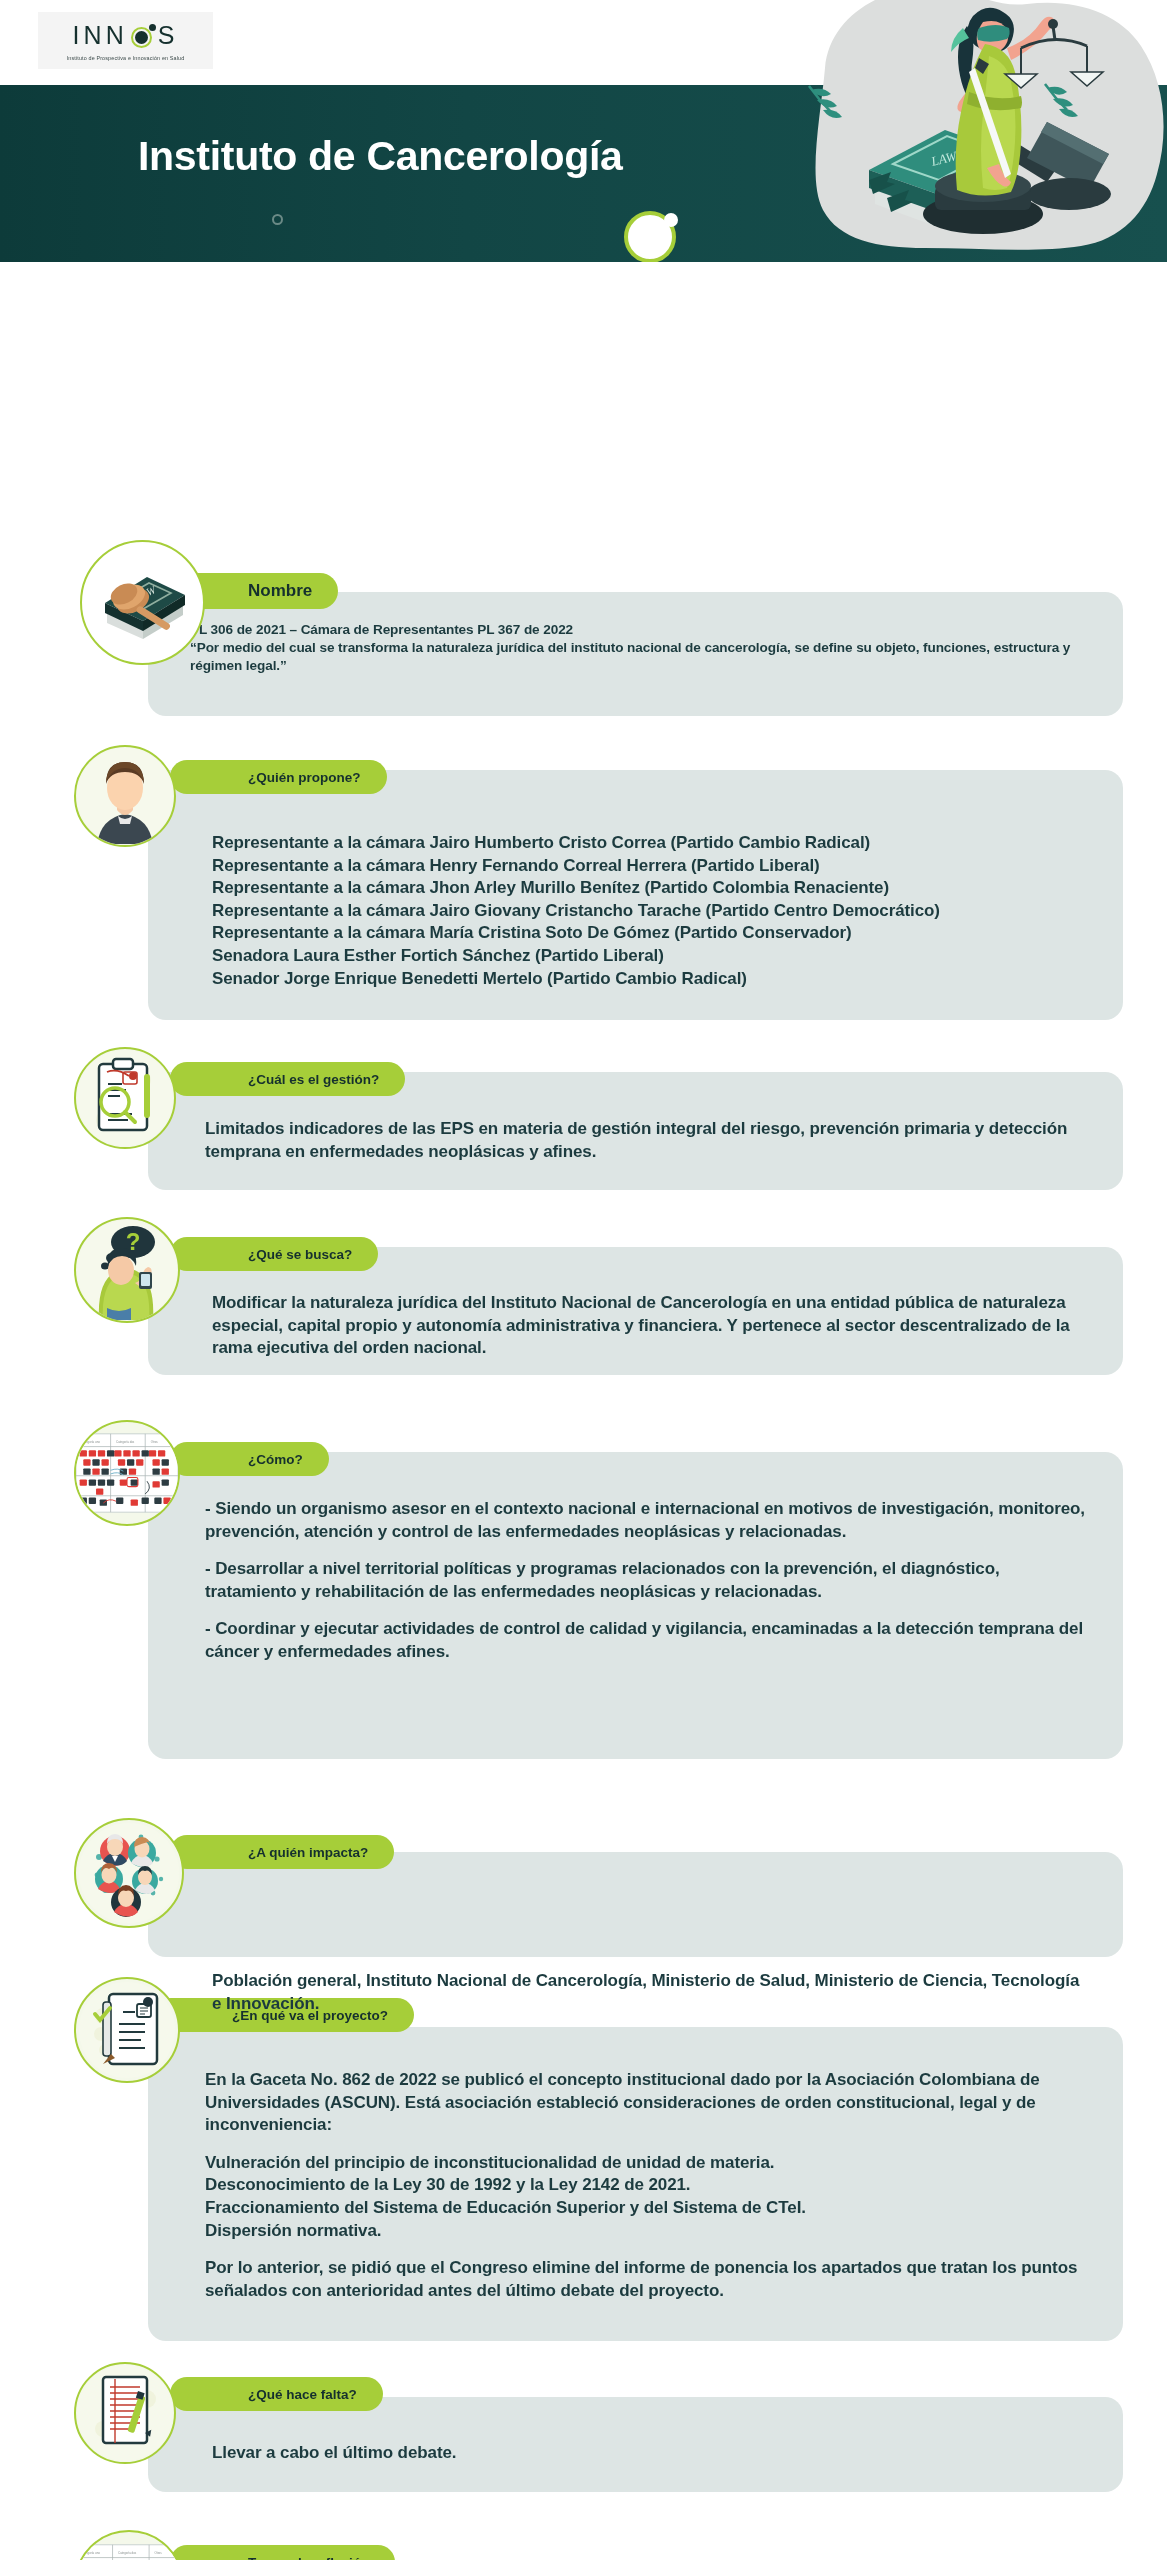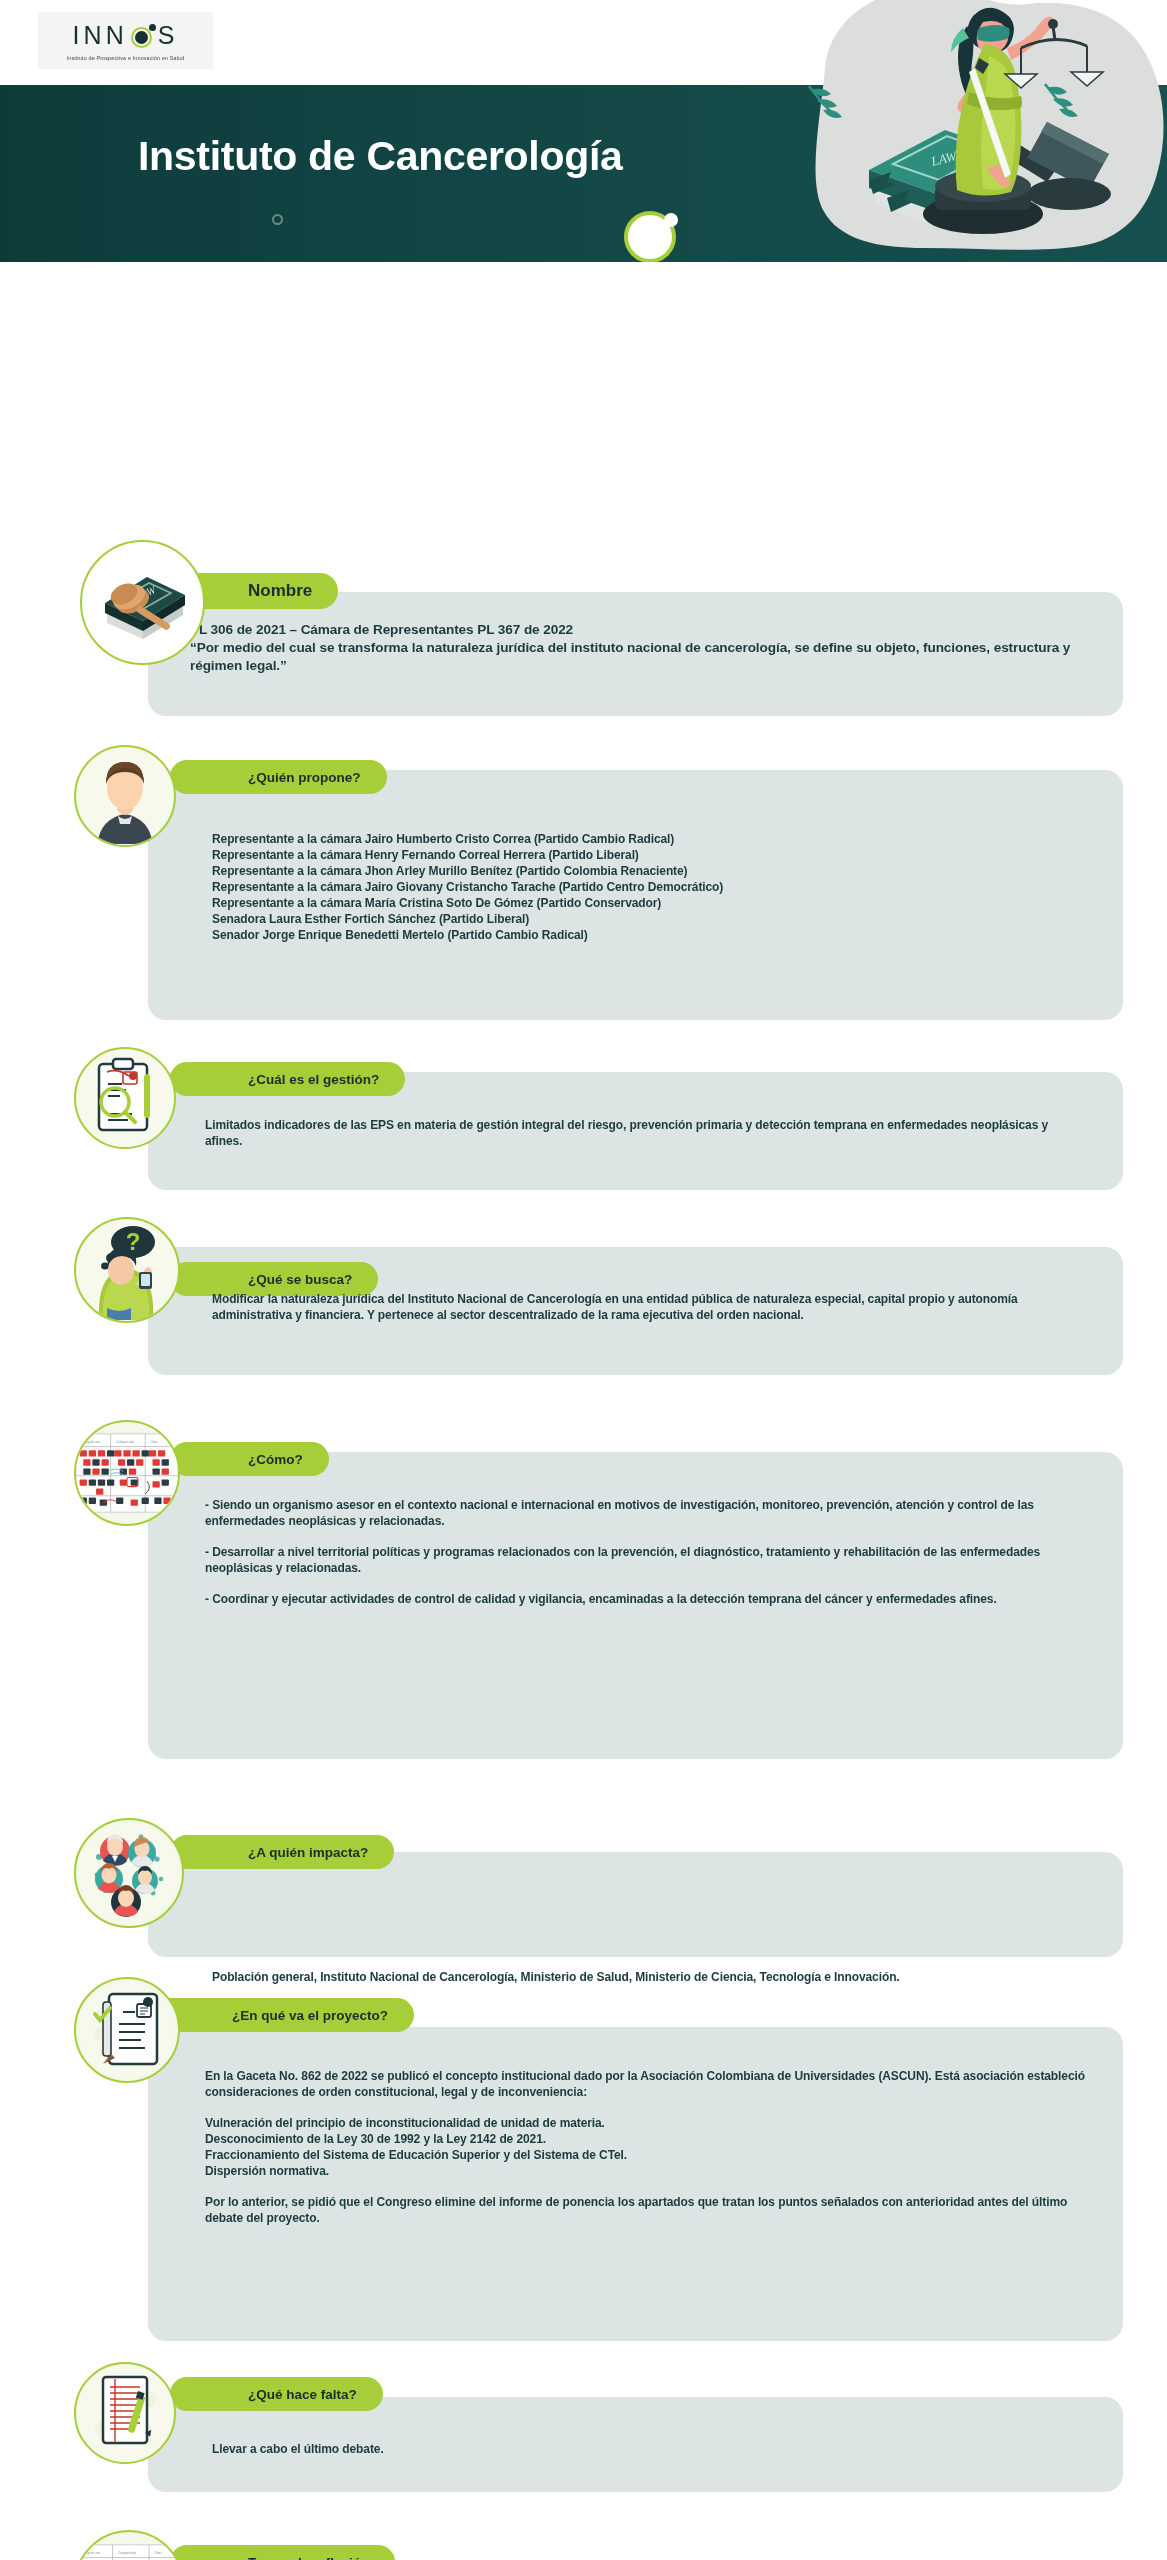--- a/index.html
+++ b/index.html
@@ -192,21 +192,21 @@
     inset: 0;
     display: flex;
     align-items: center;
     justify-content: center;
   }
   .badge-inner svg { display: block; }
 
   .body-text {
     position: absolute;
     z-index: 6;
-    font-size: 12px;
+    font-size: 17px;
     font-weight: 700;
     color: #1c3b3f;
     line-height: 1.33;
     letter-spacing: -0.1px;
   }
   .body-text p { margin: 0; }
   .body-text p.gap { margin-top: 15px; }
   .body-text.nombre { font-size: 13.6px; }
 
   .list-line { white-space: nowrap; }
@@ -408,21 +408,21 @@
         </svg>
       </div>
     </div>
     <div class="body-text" style="left:205px; top:856px; width:880px;">
       <p>Limitados indicadores de las EPS en materia de gestión integral del riesgo, prevención primaria y detección temprana en enfermedades neoplásicas y afines.</p>
     </div>
   </div>
 
   <div class="section">
     <div class="panel" style="left:148px; top:985px; width:975px; height:128px;"></div>
-    <div class="pill" style="left:170px; top:1000px;">
+    <div class="pill" style="left:170px; top:975px;">
       <span class="pill-label">¿Qué se busca?</span>
     </div>
     <div class="badge" style="left:74px; top:955px; width:106px; height:106px; background:#f4f8ea;">
       <div class="badge-inner">
         <svg width="100" height="100" viewBox="0 0 100 100">
           <circle cx="50" cy="50" r="50" fill="#f6f9ec"></circle>
           <ellipse cx="56" cy="22" rx="22" ry="16" fill="#20353c"></ellipse>
           <ellipse cx="36" cy="38" rx="7" ry="5.5" fill="#20353c"></ellipse>
           <ellipse cx="28" cy="46" rx="4" ry="3.5" fill="#20353c"></ellipse>
           <text x="56" y="30" fill="#a6ce39" font-family="'Liberation Sans',sans-serif" font-size="24" font-weight="bold" text-anchor="middle">?</text>

